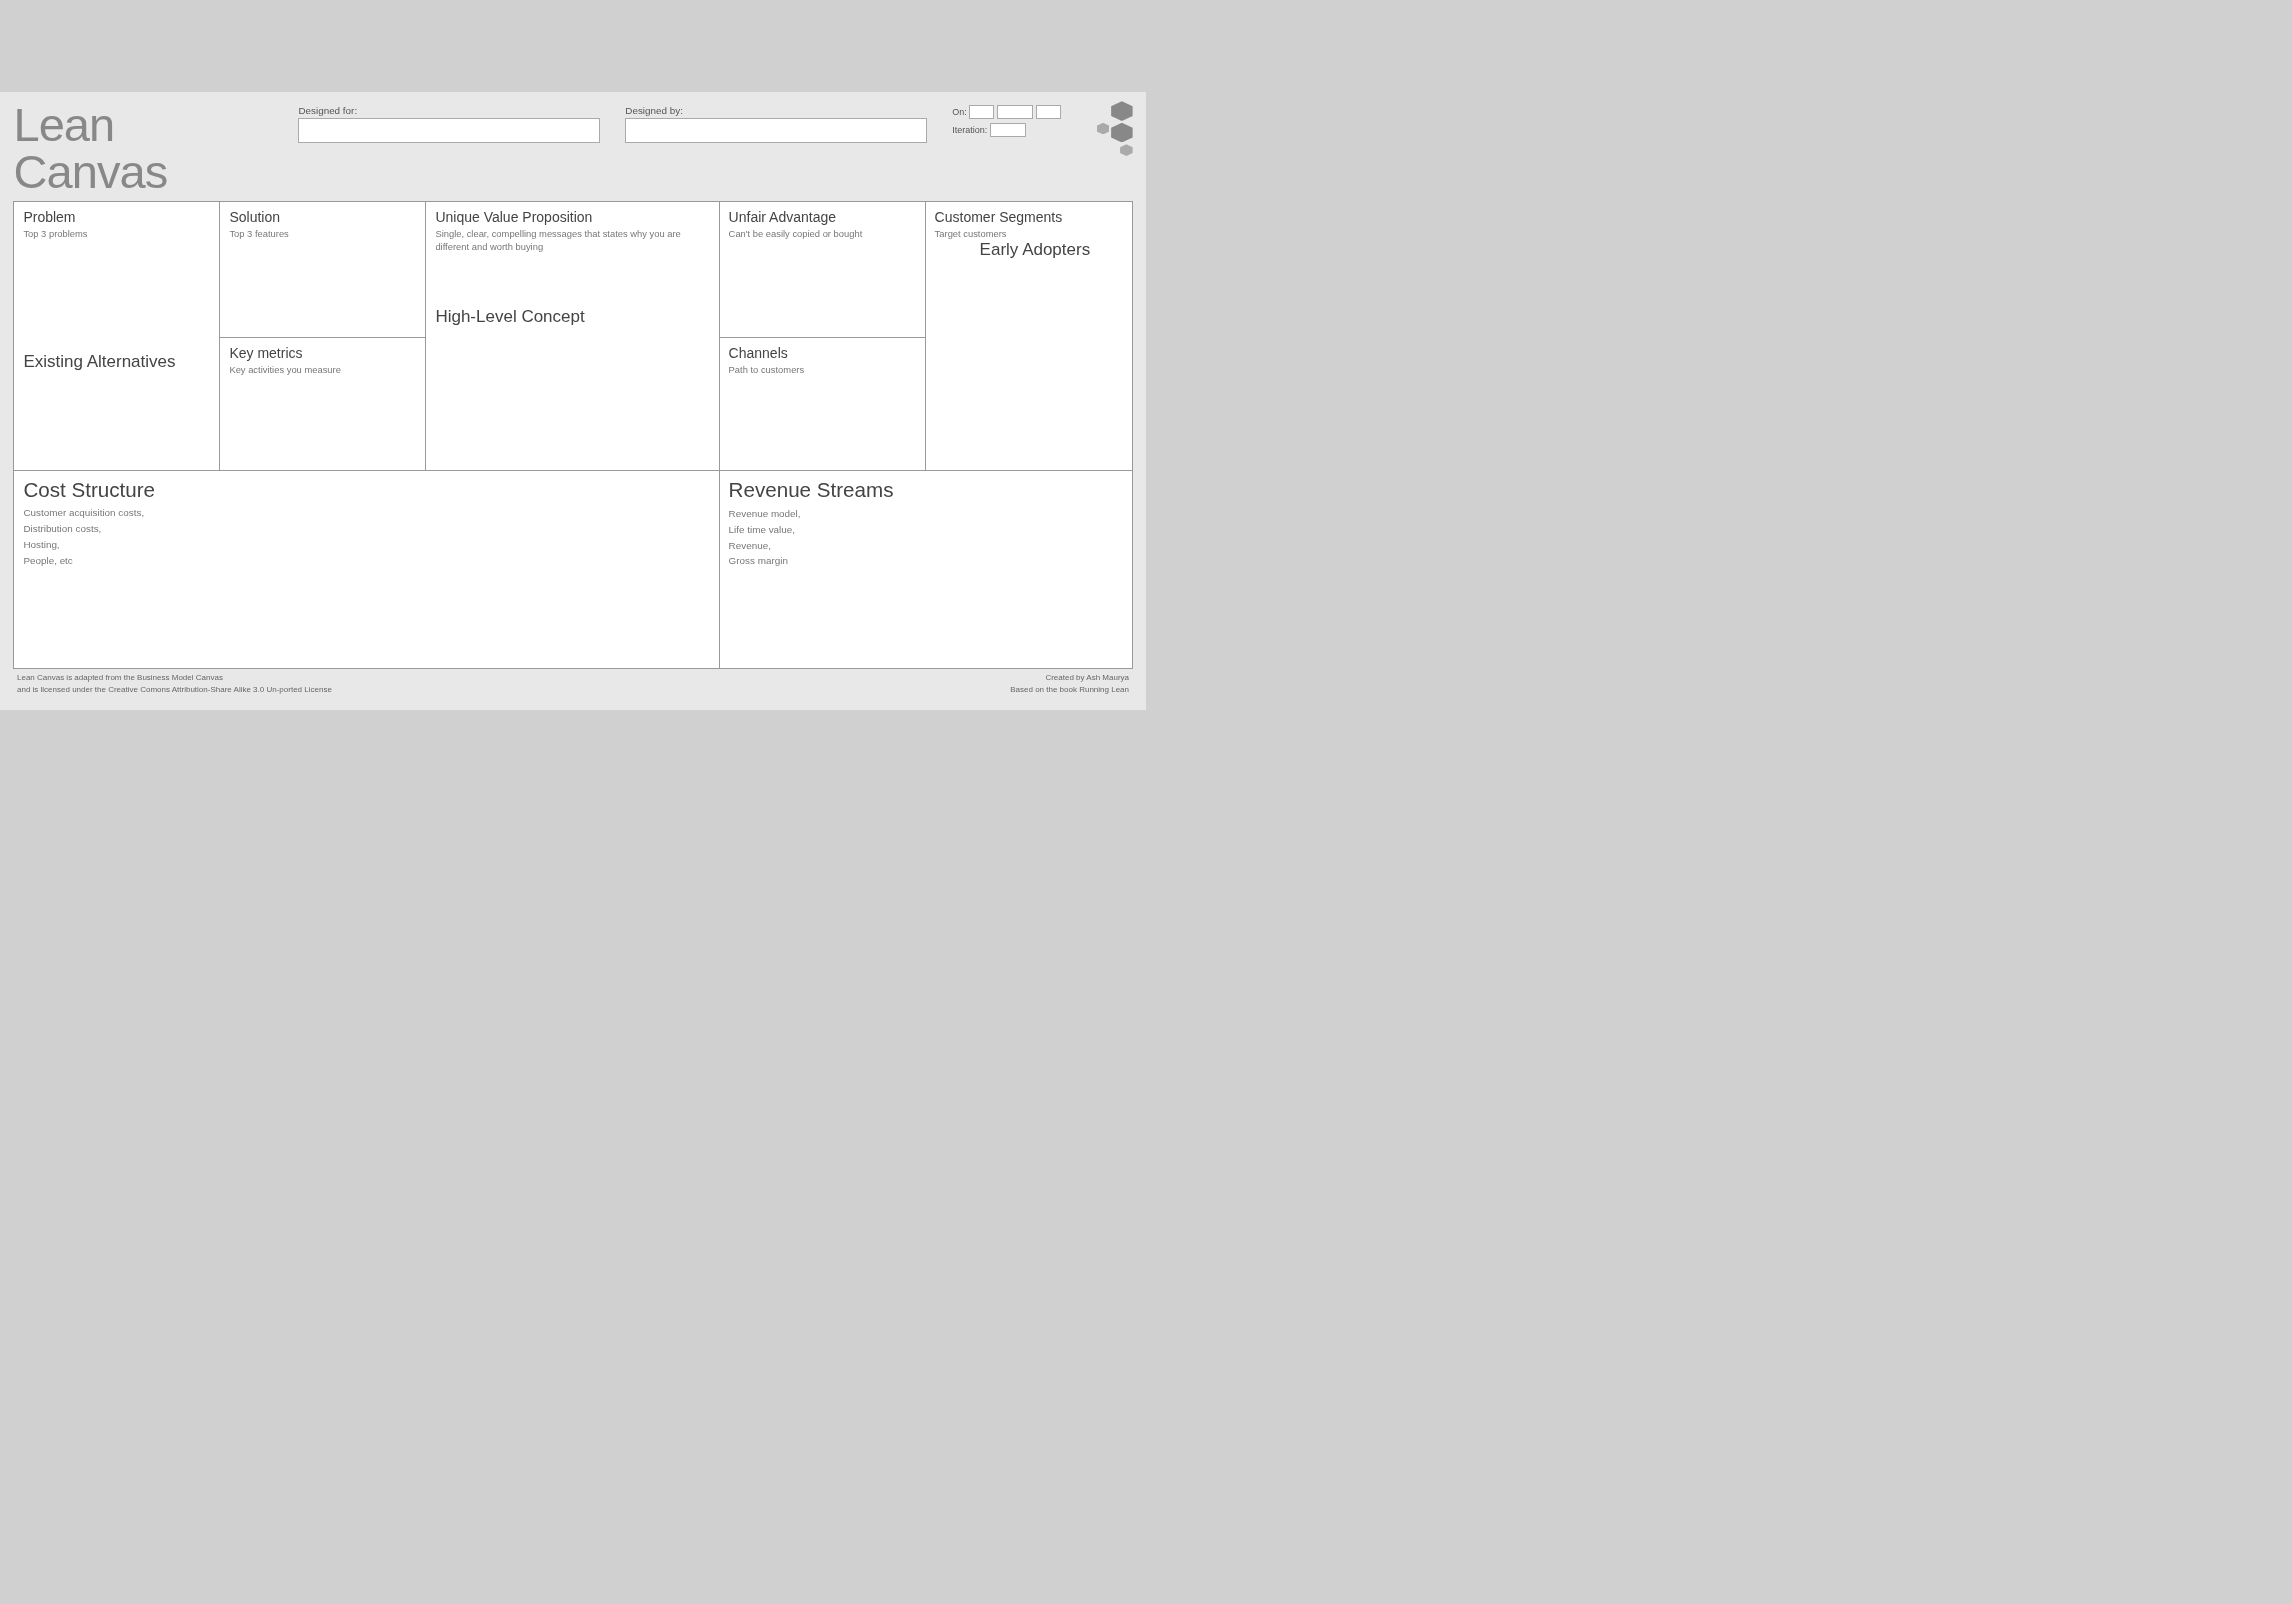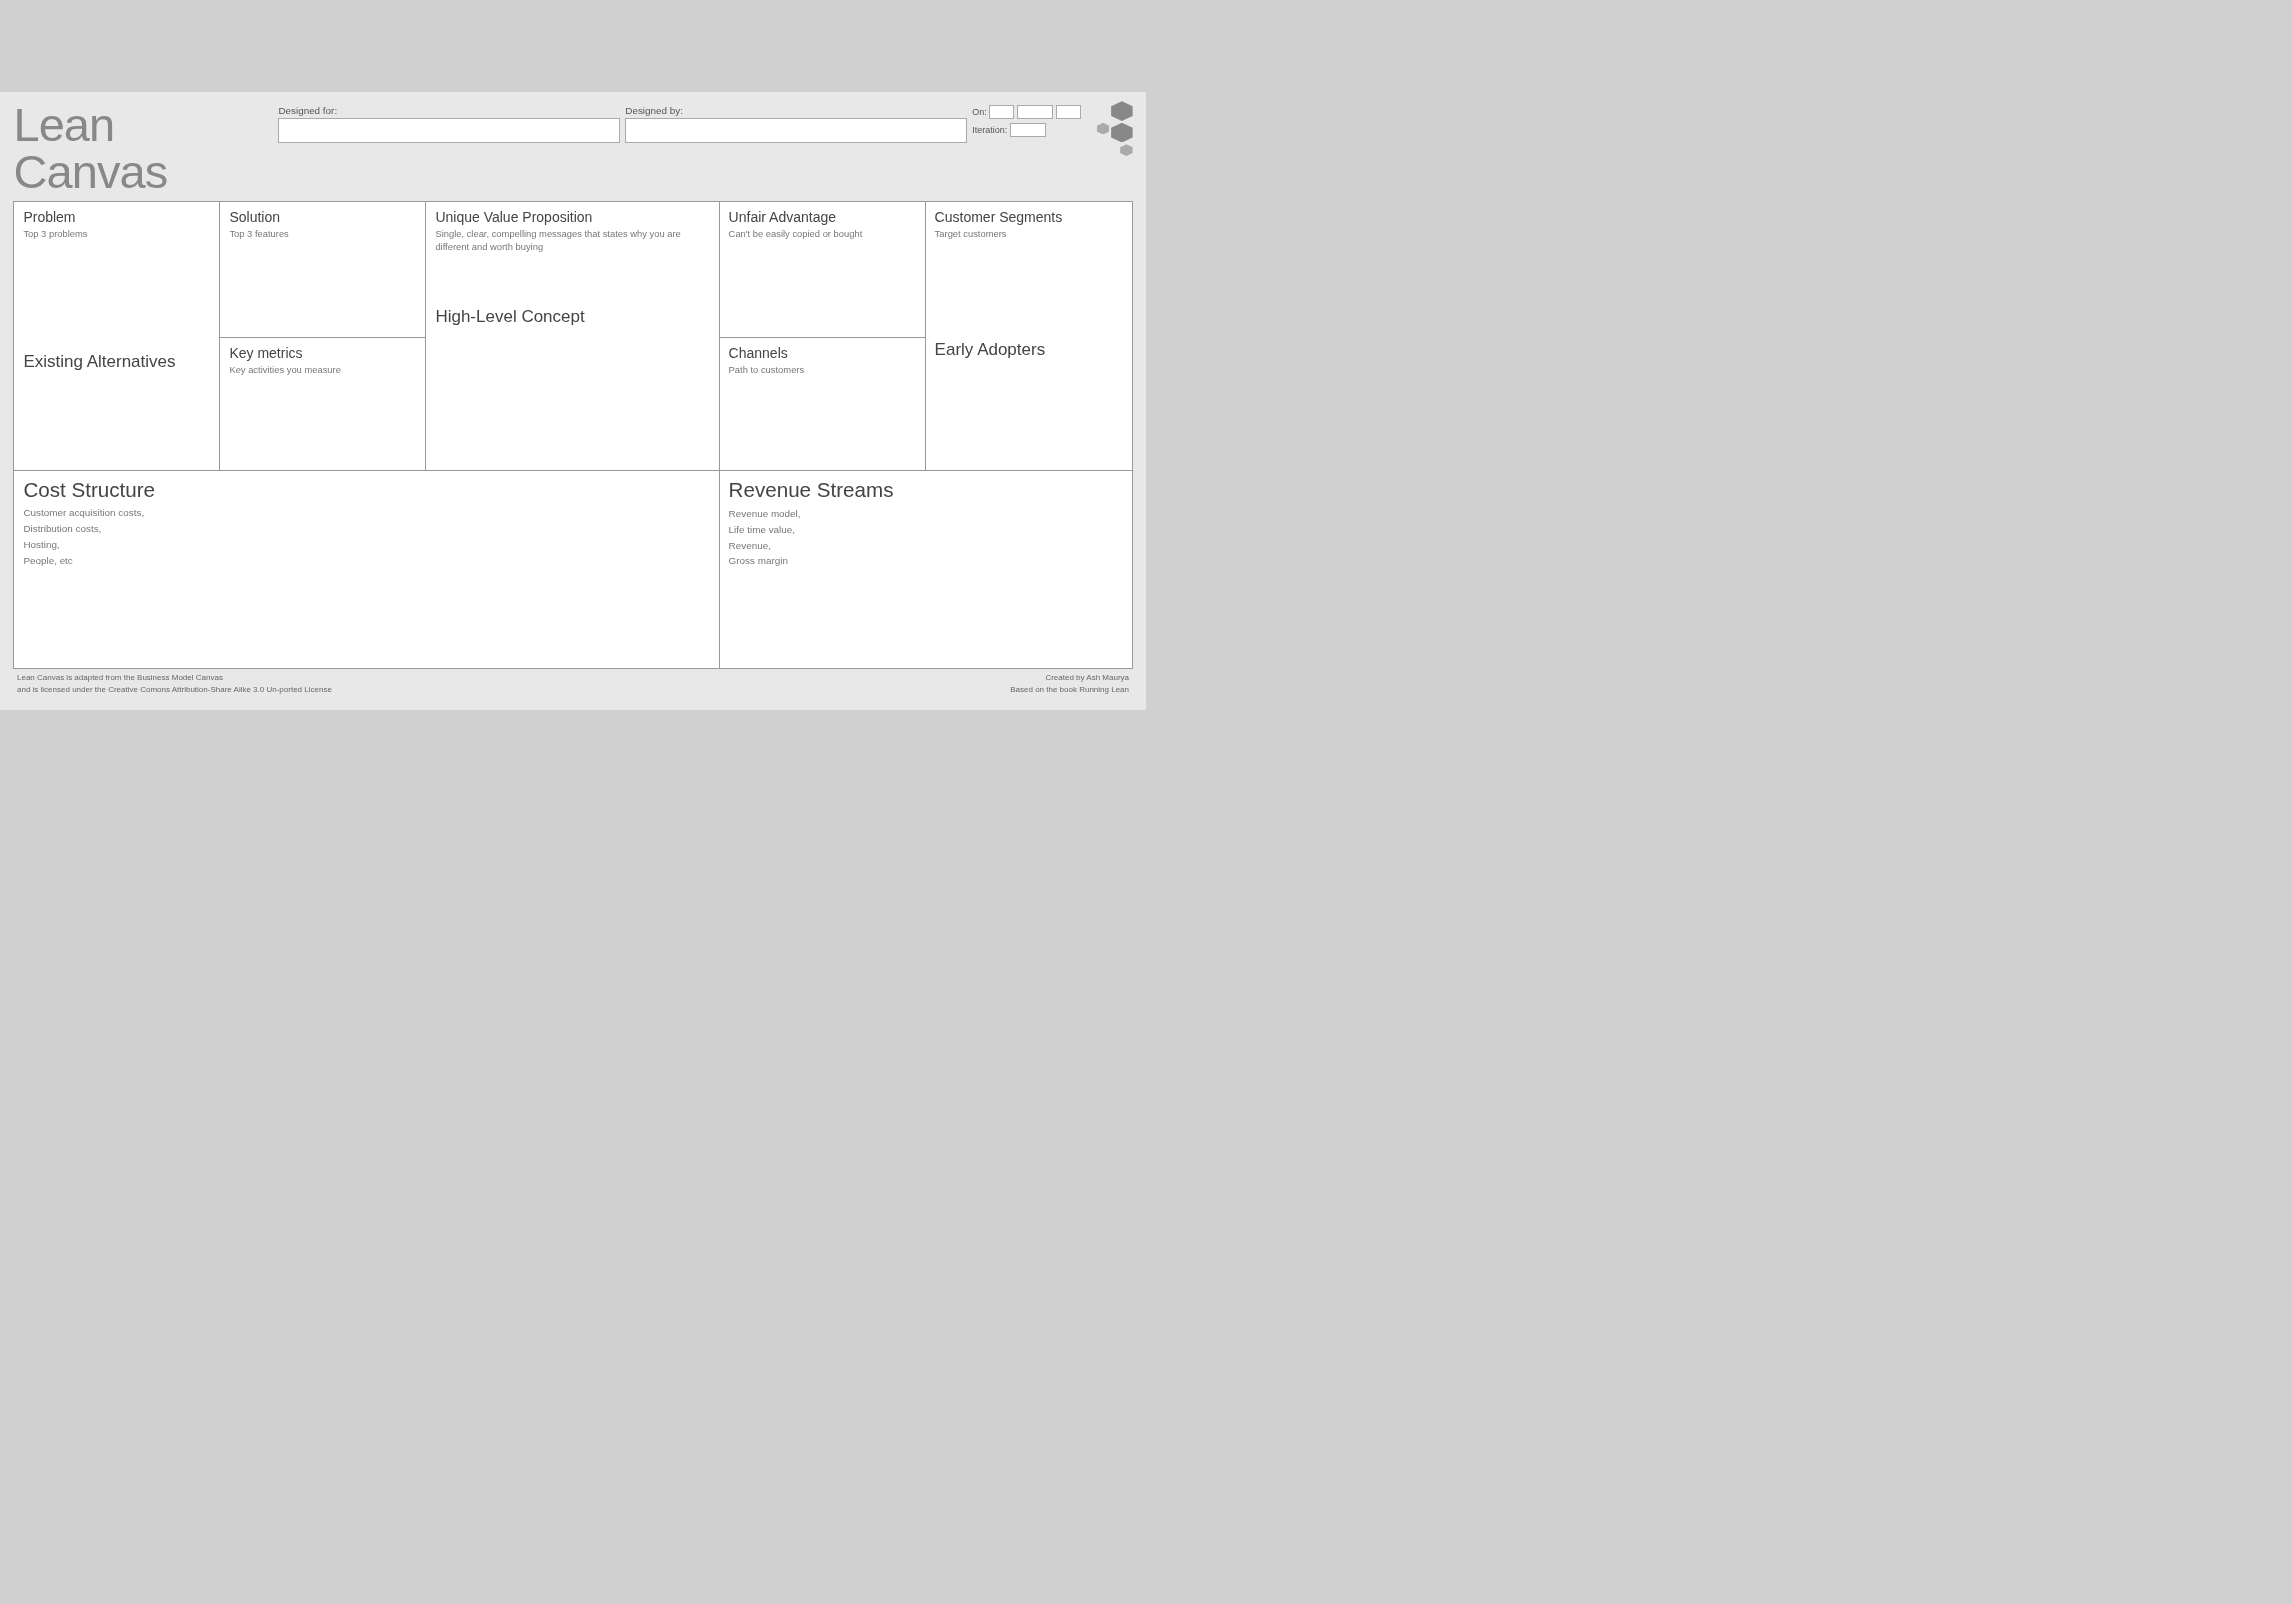--- a/index.html
+++ b/index.html
@@ -19,21 +19,21 @@
       background: #e8e8e8;
       width: 1146px;
       padding: 9px 13.4px 13.4px 13.4px;
     }
 
     
     .header {
       display: flex;
       align-items: flex-start;
       margin-bottom: 5.4px;
-      gap: 5px;
+      gap: 25px;
     }
 
     .title-area {
       flex: 0 0 auto;
       width: 260px;
     }
 
     .lean-canvas-title {
       font-size: 47px;
       font-weight: 300;
@@ -268,21 +268,21 @@
     </div>
 
     <div class="gc" style="grid-column:4; grid-row:1;">
       <div class="gc-title">Unfair Advantage</div>
       <div class="gc-subtitle">Can't be easily copied or bought</div>
     </div>
 
     <div class="gc span-row2 no-right" style="grid-column:5; grid-row:1/3;">
       <div class="gc-title">Customer Segments</div>
       <div class="gc-subtitle">Target customers</div>
-      <div style="height:50%; display:flex; align-items:flex-end; padding-bottom:7.2px;">
+      <div style="height:50%; display:flex; align-items:flex-start; padding-bottom:7.2px;margin-left:45px;">
         <span style="font-size:17px; color:#444;">Early Adopters</span>
       </div>
     </div>
 
     <div class="gc" style="grid-column:2; grid-row:2;">
       <div class="gc-title">Key metrics</div>
       <div class="gc-subtitle">Key activities you measure</div>
     </div>
 
     <div class="gc" style="grid-column:4; grid-row:2;">

